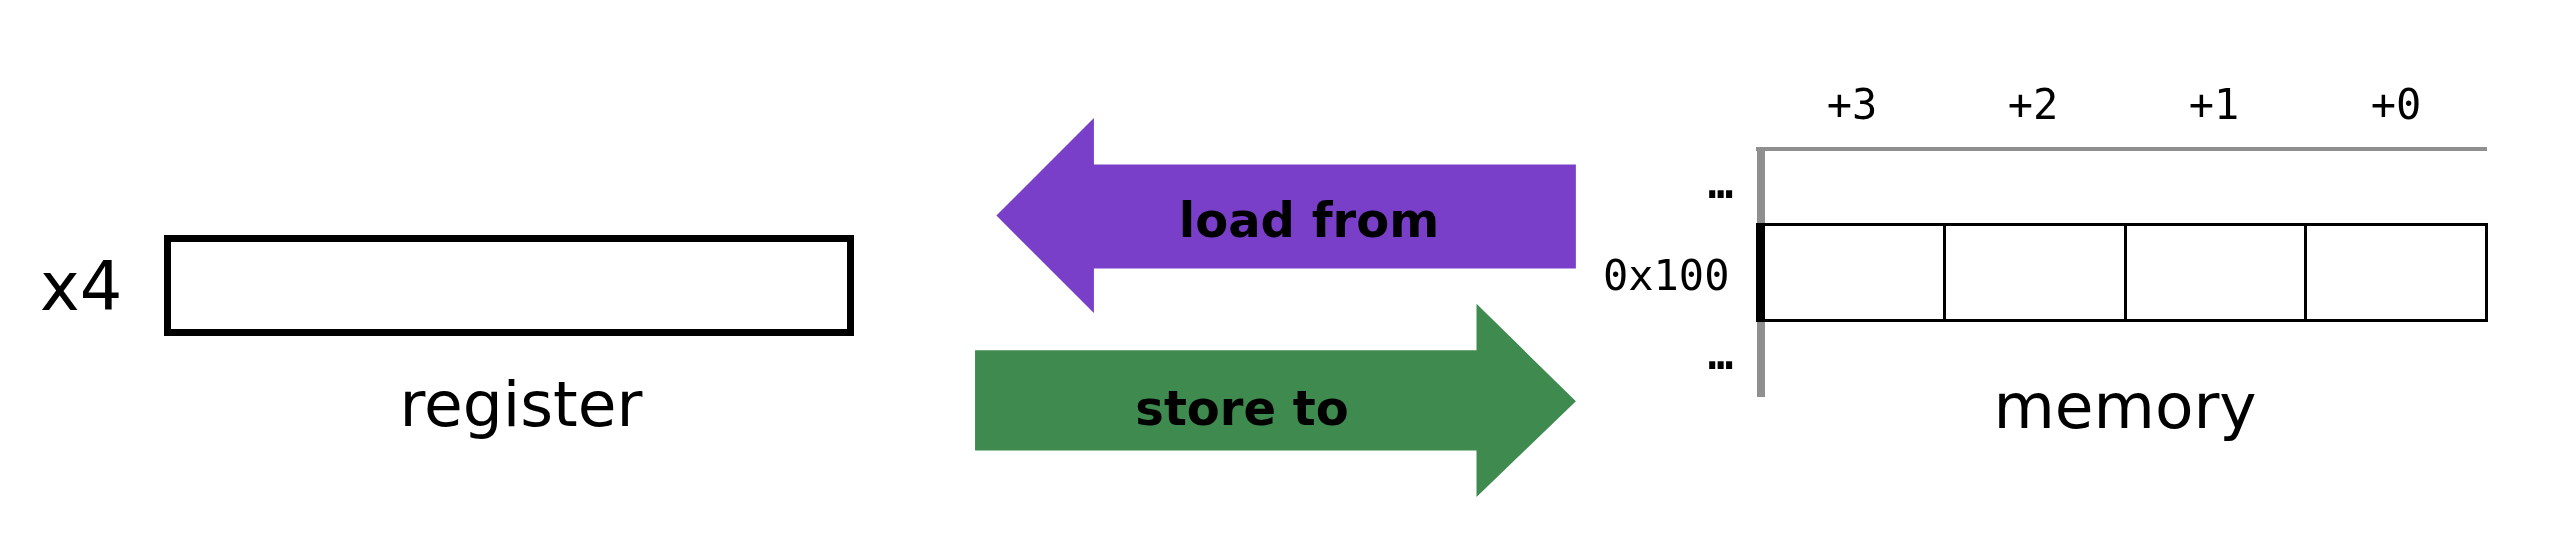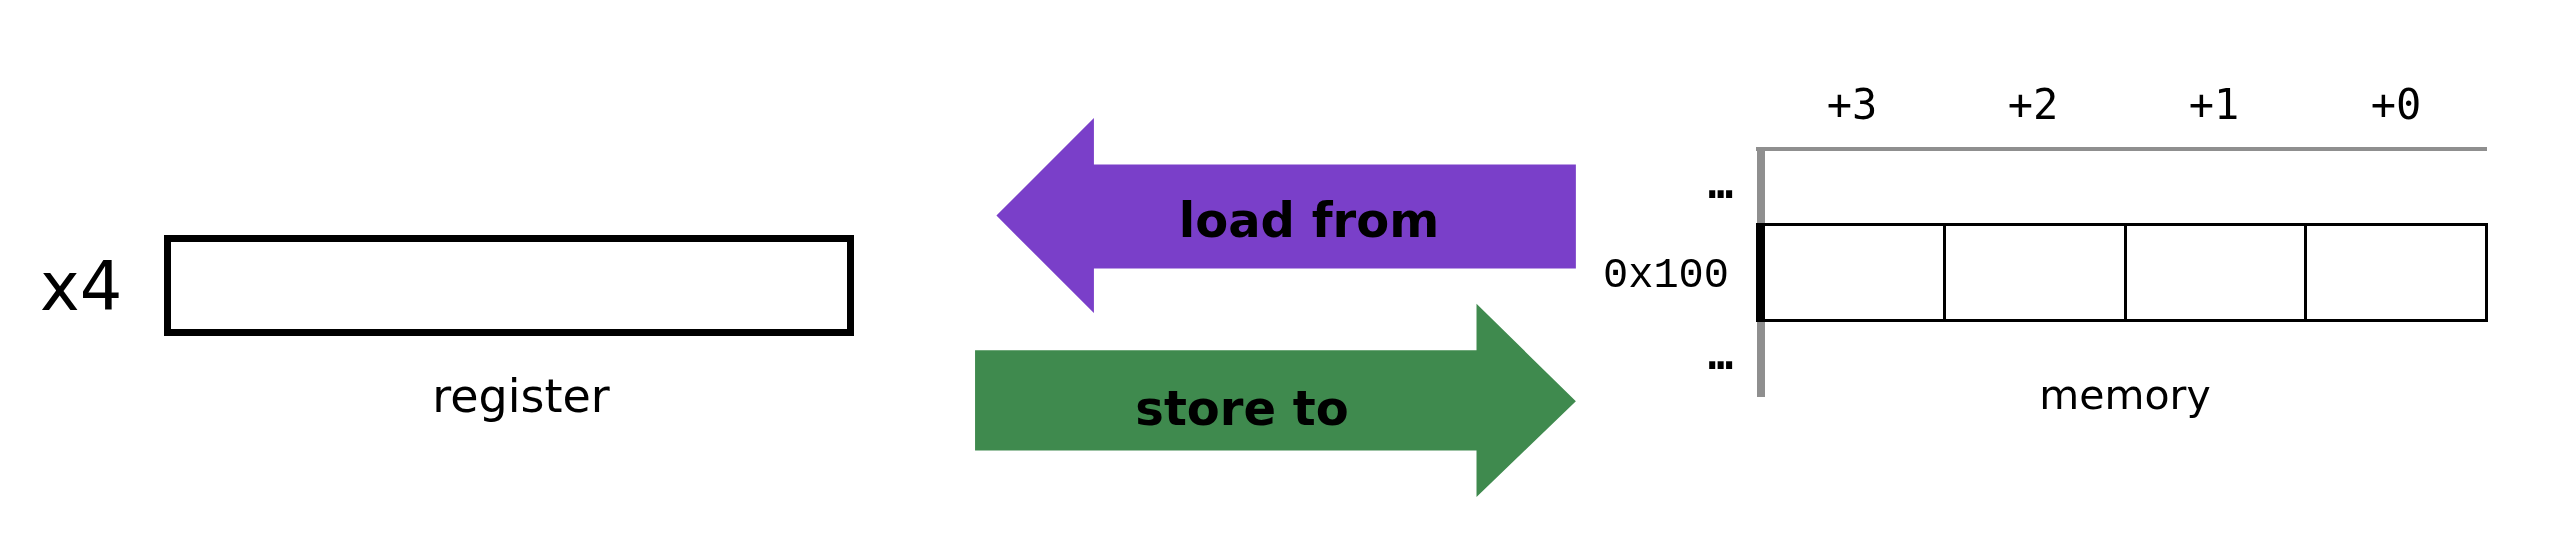--- a/index.html
+++ b/index.html
@@ -23,21 +23,21 @@
   }
   .reg-box {
     left: 164px; top: 235px;
     width: 690px; height: 101px;
     box-sizing: border-box;
     border: 7.4px solid #000;
     background: #fff;
   }
   .reg-label {
     left: 521px; top: 373px;
-    font-size: 46px;
+    font-size: 63px;
   }
 
   
   .arrow-svg { left: 0; top: 0; width: 2576px; height: 550px; pointer-events: none; }
   .arrow-label {
     font-size: 48px;
     font-weight: bold;
   }
   .load-label  { left: 1309px; top: 196px; }
   .store-label { left: 1242px; top: 384px; }
@@ -67,38 +67,37 @@
     left: 1708px;
     font-size: 42px;
     font-weight: bold;
   }
   .ell-top { top: 163px; }
   .ell-bottom { top: 334px; }
 
   .mem-address {
     left: 1603px; top: 255px;
     font-size: 42px;
-    font-family: Liberation Mono, monospace;
   }
 
   .mem-row {
     left: 1756px; top: 223px;
     width: 732px; height: 99px;
     box-sizing: border-box;
     background: #fff;
     border: 3.7px solid #000;
     border-left: 9.3px solid #000;
     display: flex;
   }
   .mem-cell { flex: 1 1 0; background: #fff; }
   .mem-cell.divided { border-right: 3.7px solid #000; }
 
   .mem-label {
     left: 2125px; top: 375px;
-    font-size: 41px;
+    font-size: 63px;
     text-align: center;
   }
 </style>
 </head>
 <body>
 
 <div class="canvas">
 
   <span class="abs reg-tag">x4</span>
 

